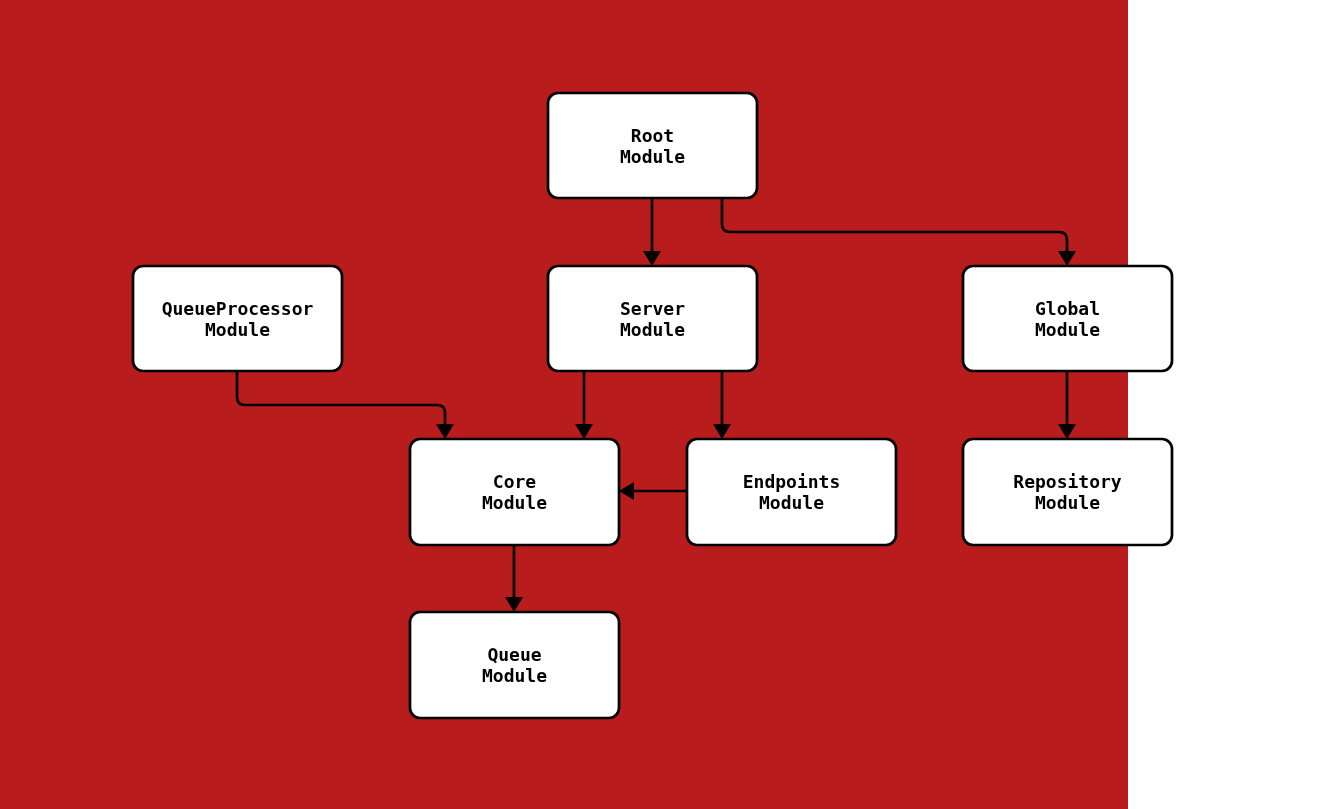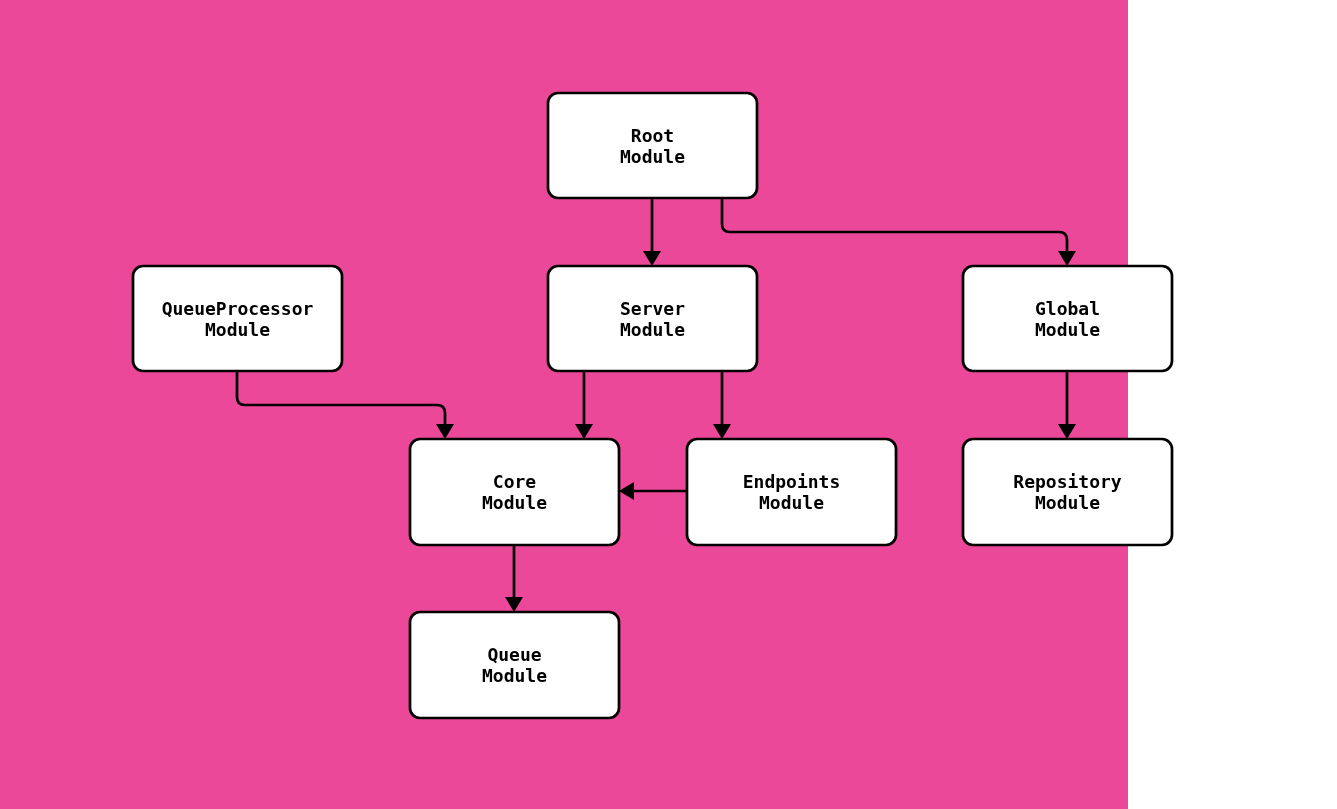--- a/index.html
+++ b/index.html
@@ -8,21 +8,21 @@
     background: #ffffff;
     width: 1337px;
     height: 809px;
     overflow: hidden;
     font-family: "DejaVu Sans Mono", monospace;
   }
   #diagram-wrap {
     position: relative;
     width: 1128px;
     height: 809px;
-    background: #ec4899;
+    background: #b91c1c;
   }
   svg {
     display: block;
   }
   .node-rect {
     
   }
   .node-label {
     font-family: "DejaVu Sans Mono", monospace;
     font-weight: bold;

